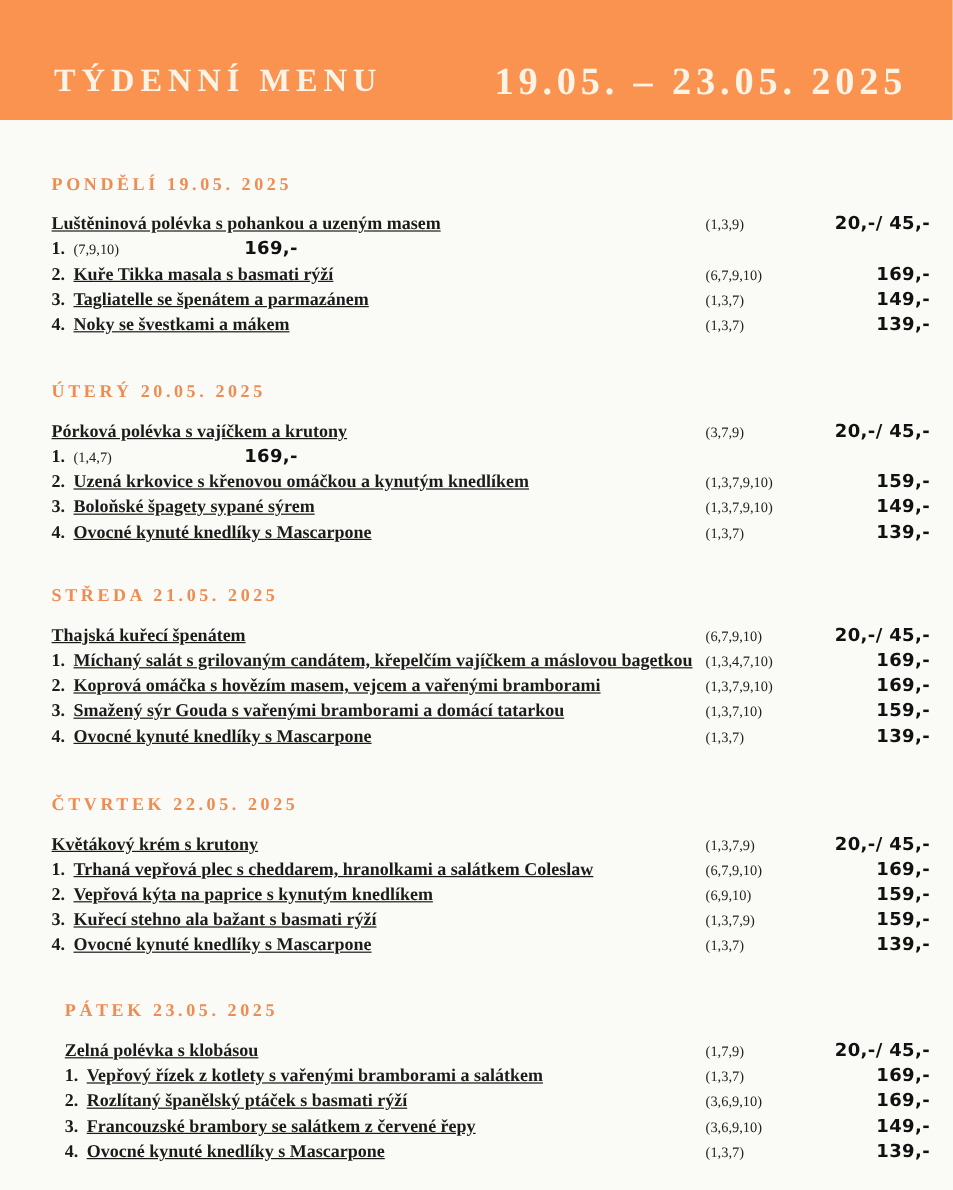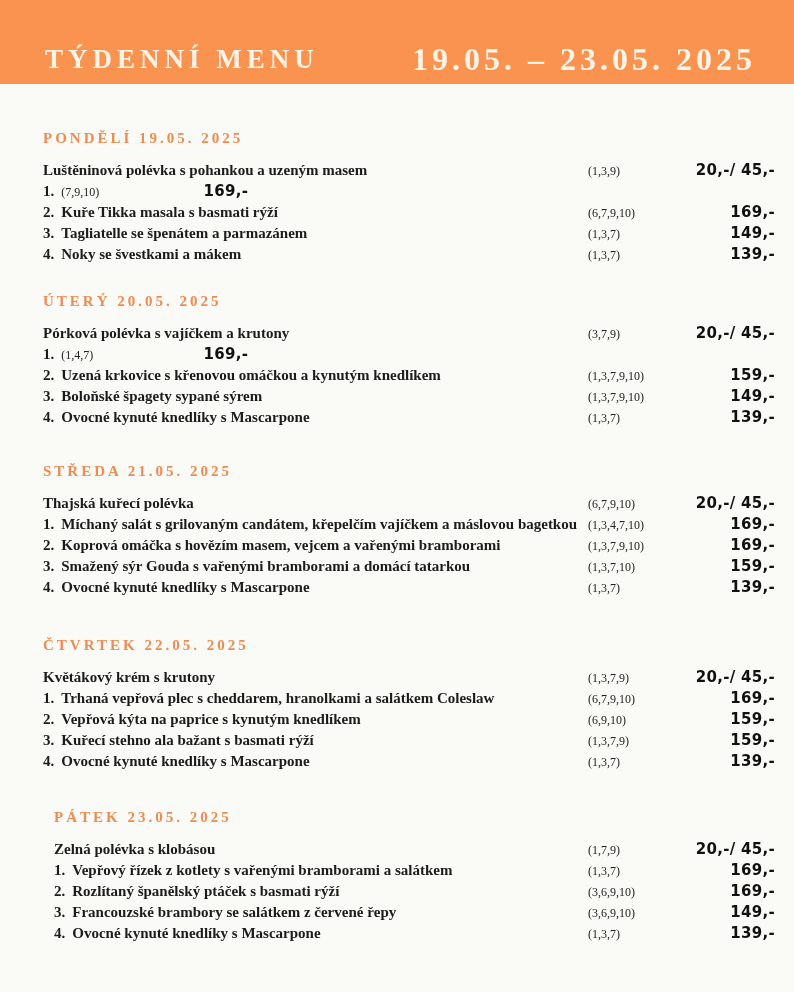--- a/index.html
+++ b/index.html
@@ -4,21 +4,21 @@
 <style>
   * { margin: 0; padding: 0; box-sizing: border-box; }
   html, body {
     width: 794px; height: 992px;
     font-family: "Liberation Serif", "DejaVu Serif", serif;
   }
   body { background: #FAFAF6; overflow: hidden; }
 
   
   .topbar {
-    height: 84px;
+    height: 100px;
     background: #F9934F;
     display: flex;
     align-items: center;
     justify-content: space-between;
     padding: 34px 38px 0 45px;
   }
   .topbar h1 {
     font-size: 27px;
     font-weight: 700;
     letter-spacing: 5px;
@@ -30,21 +30,21 @@
     font-weight: 700;
     letter-spacing: 4px;
     color: #FBF3E6;
     white-space: nowrap;
   }
 
   
   main { padding: 45px 19px 0 43px; }
 
   section.day { margin-bottom: 2px; }
-  section.day:nth-child(1) { margin-bottom: 26px; }
+  section.day:nth-child(1) { margin-bottom: 36px; }
   section.day:nth-child(2) { margin-bottom: 33px; }
   section.day:nth-child(3) { margin-bottom: 37px; }
   section.day:nth-child(4) { margin-bottom: 35px; }
   section.day:nth-child(5) { padding-left: 11px; }
 
   .day-title {
     font-size: 15px;
     font-weight: 700;
     letter-spacing: 3px;
     color: #EE8C52;
@@ -65,20 +65,21 @@
     color: #1B1B1B;
     margin-right: 7px;
   }
   .num:empty { display: none; margin: 0; }
   .name {
     flex: 1 1 auto;
     font-size: 15px;
     font-weight: 700;
     color: #1B1B1B;
     white-space: nowrap;
+    text-decoration: underline;
   }
   .allerg {
     flex: 0 1 105px;
     font-size: 12px;
     color: #222222;
     white-space: nowrap;
   }
   .price {
     flex: 0 0 82px;
     text-align: right;
@@ -177,21 +178,21 @@
     <span class="price">139,-</span>
   </div>
 </div>
   </section>
 
   <section class="day">
     <h2 class="day-title" style="color: rgb(238, 140, 82);">STŘEDA 21.05. 2025</h2>
     <div class="rows">
   <div class="row">
 
-    <span class="name">Thajská kuřecí polévka</span>
+    <span class="name">Thajská kuřecí špenátem</span>
     <span class="allerg">(6,7,9,10)</span>
     <span class="price">20,-/ 45,-</span>
   </div>
 
   <div class="row">
     <span class="num">1.</span>
     <span class="name">Míchaný salát s grilovaným candátem, křepelčím vajíčkem a máslovou bagetkou</span>
     <span class="allerg">(1,3,4,7,10)</span>
     <span class="price">169,-</span>
   </div>

